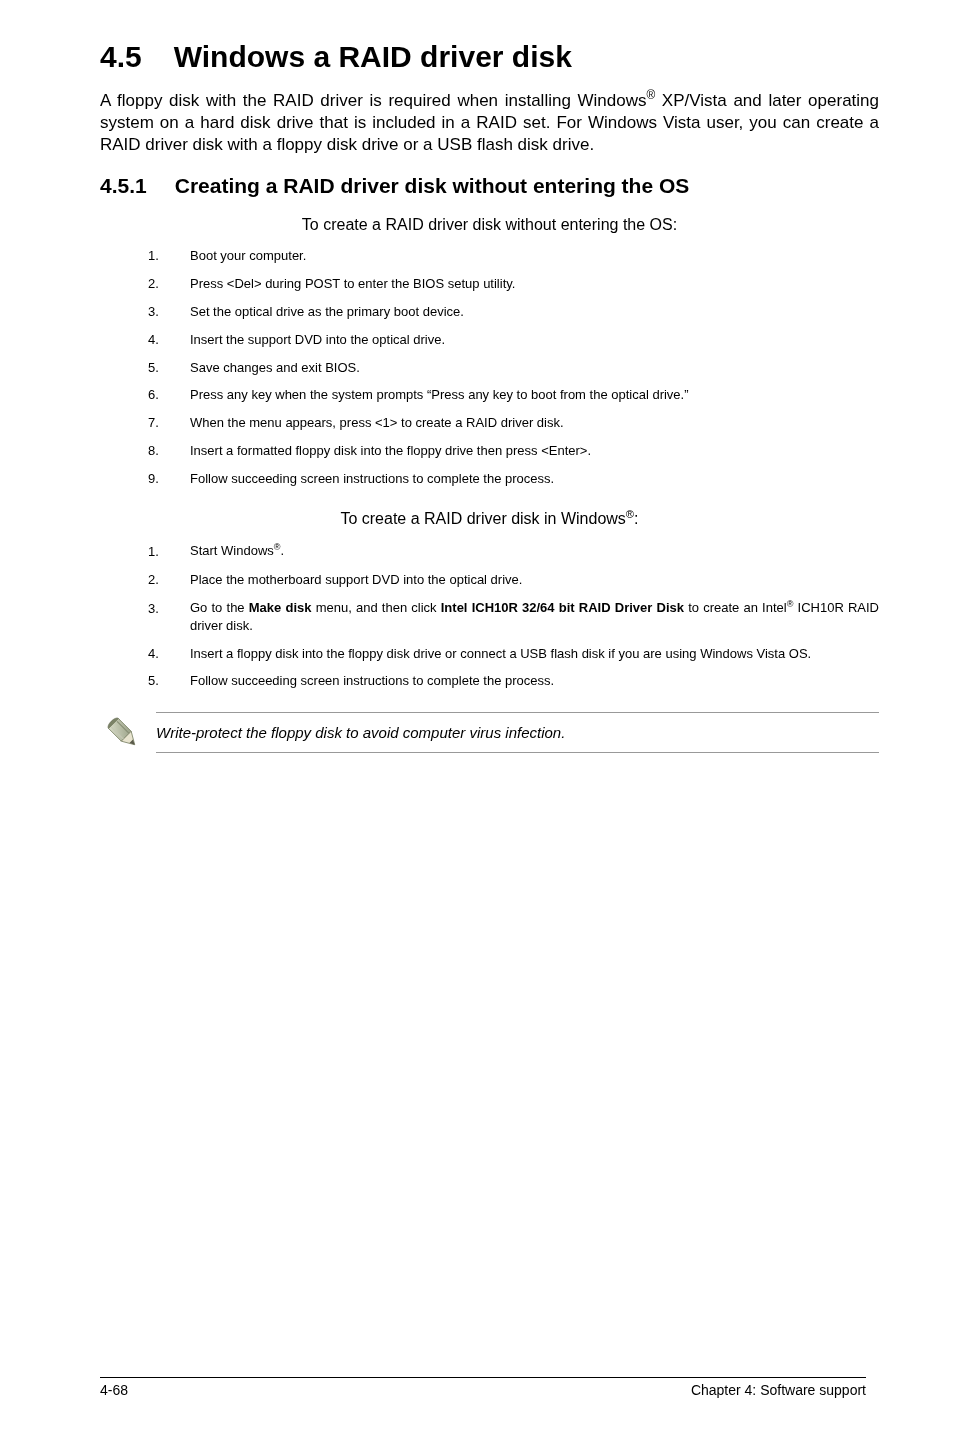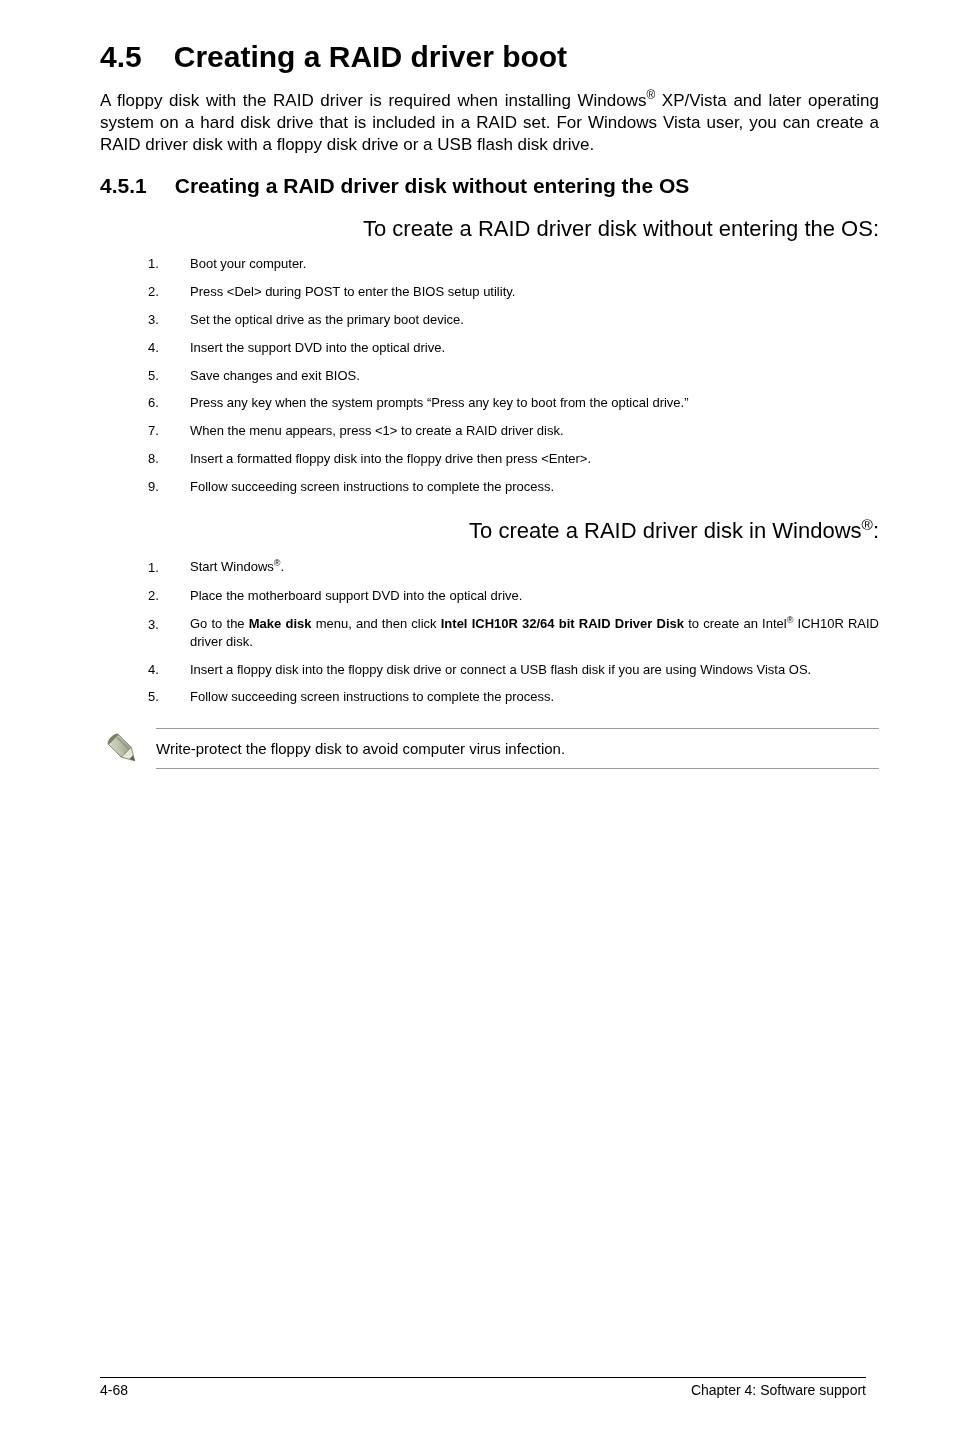--- a/index.html
+++ b/index.html
@@ -36,23 +36,23 @@
       font-size: 21px;
       font-weight: bold;
       margin: 0 0 18px 0;
       text-align: left;
     }
     h2 .num {
       display: inline-block;
       margin-right: 28px;
     }
     .lead {
-      font-size: 22px;
+      font-size: 16px;
       margin: 0 0 14px 0;
-      text-align: right;
+      text-align: center;
     }
     ol {
       list-style: none;
       padding: 0;
       margin: 0 0 20px 0;
     }
     ol li {
       font-size: 13px;
       line-height: 1.3;
       padding-left: 42px;
@@ -65,20 +65,21 @@
       display: inline-block;
       width: 42px;
       text-indent: 0;
       text-align: left;
     }
     .note-row {
       display: flex;
       align-items: center;
       margin-top: 6px;
       margin-bottom: 20px;
+      font-style: italic;
     }
     .note-icon {
       flex: 0 0 56px;
       display: flex;
       align-items: center;
       justify-content: flex-start;
     }
     .note-text-wrap {
       flex: 1;
       border-top: 1px solid #999;
@@ -102,21 +103,21 @@
       font-size: 14px;
     }
     sup { font-size: 0.7em; }
   </style>
 </head>
 <body>
 
 <div class="page">
 
   <h1>
-    <span class="num">4.5</span><span>Creating a RAID driver boot</span>
+    <span class="num">4.5</span><span>Windows a RAID driver disk</span>
   </h1>
 
   <p class="intro"><span>A floppy disk with the RAID driver is required when installing Windows<sup>®</sup> XP/Vista and later operating system on a hard disk drive that is included in a RAID set. For Windows Vista user, you can create a RAID driver disk with a floppy disk drive or a USB flash disk drive.</span></p>
 
   <h2>
     <span class="num">4.5.1</span><span>Creating a RAID driver disk without entering the OS</span>
   </h2>
 
   <p class="lead">To create a RAID driver disk without entering the OS:</p>
 

